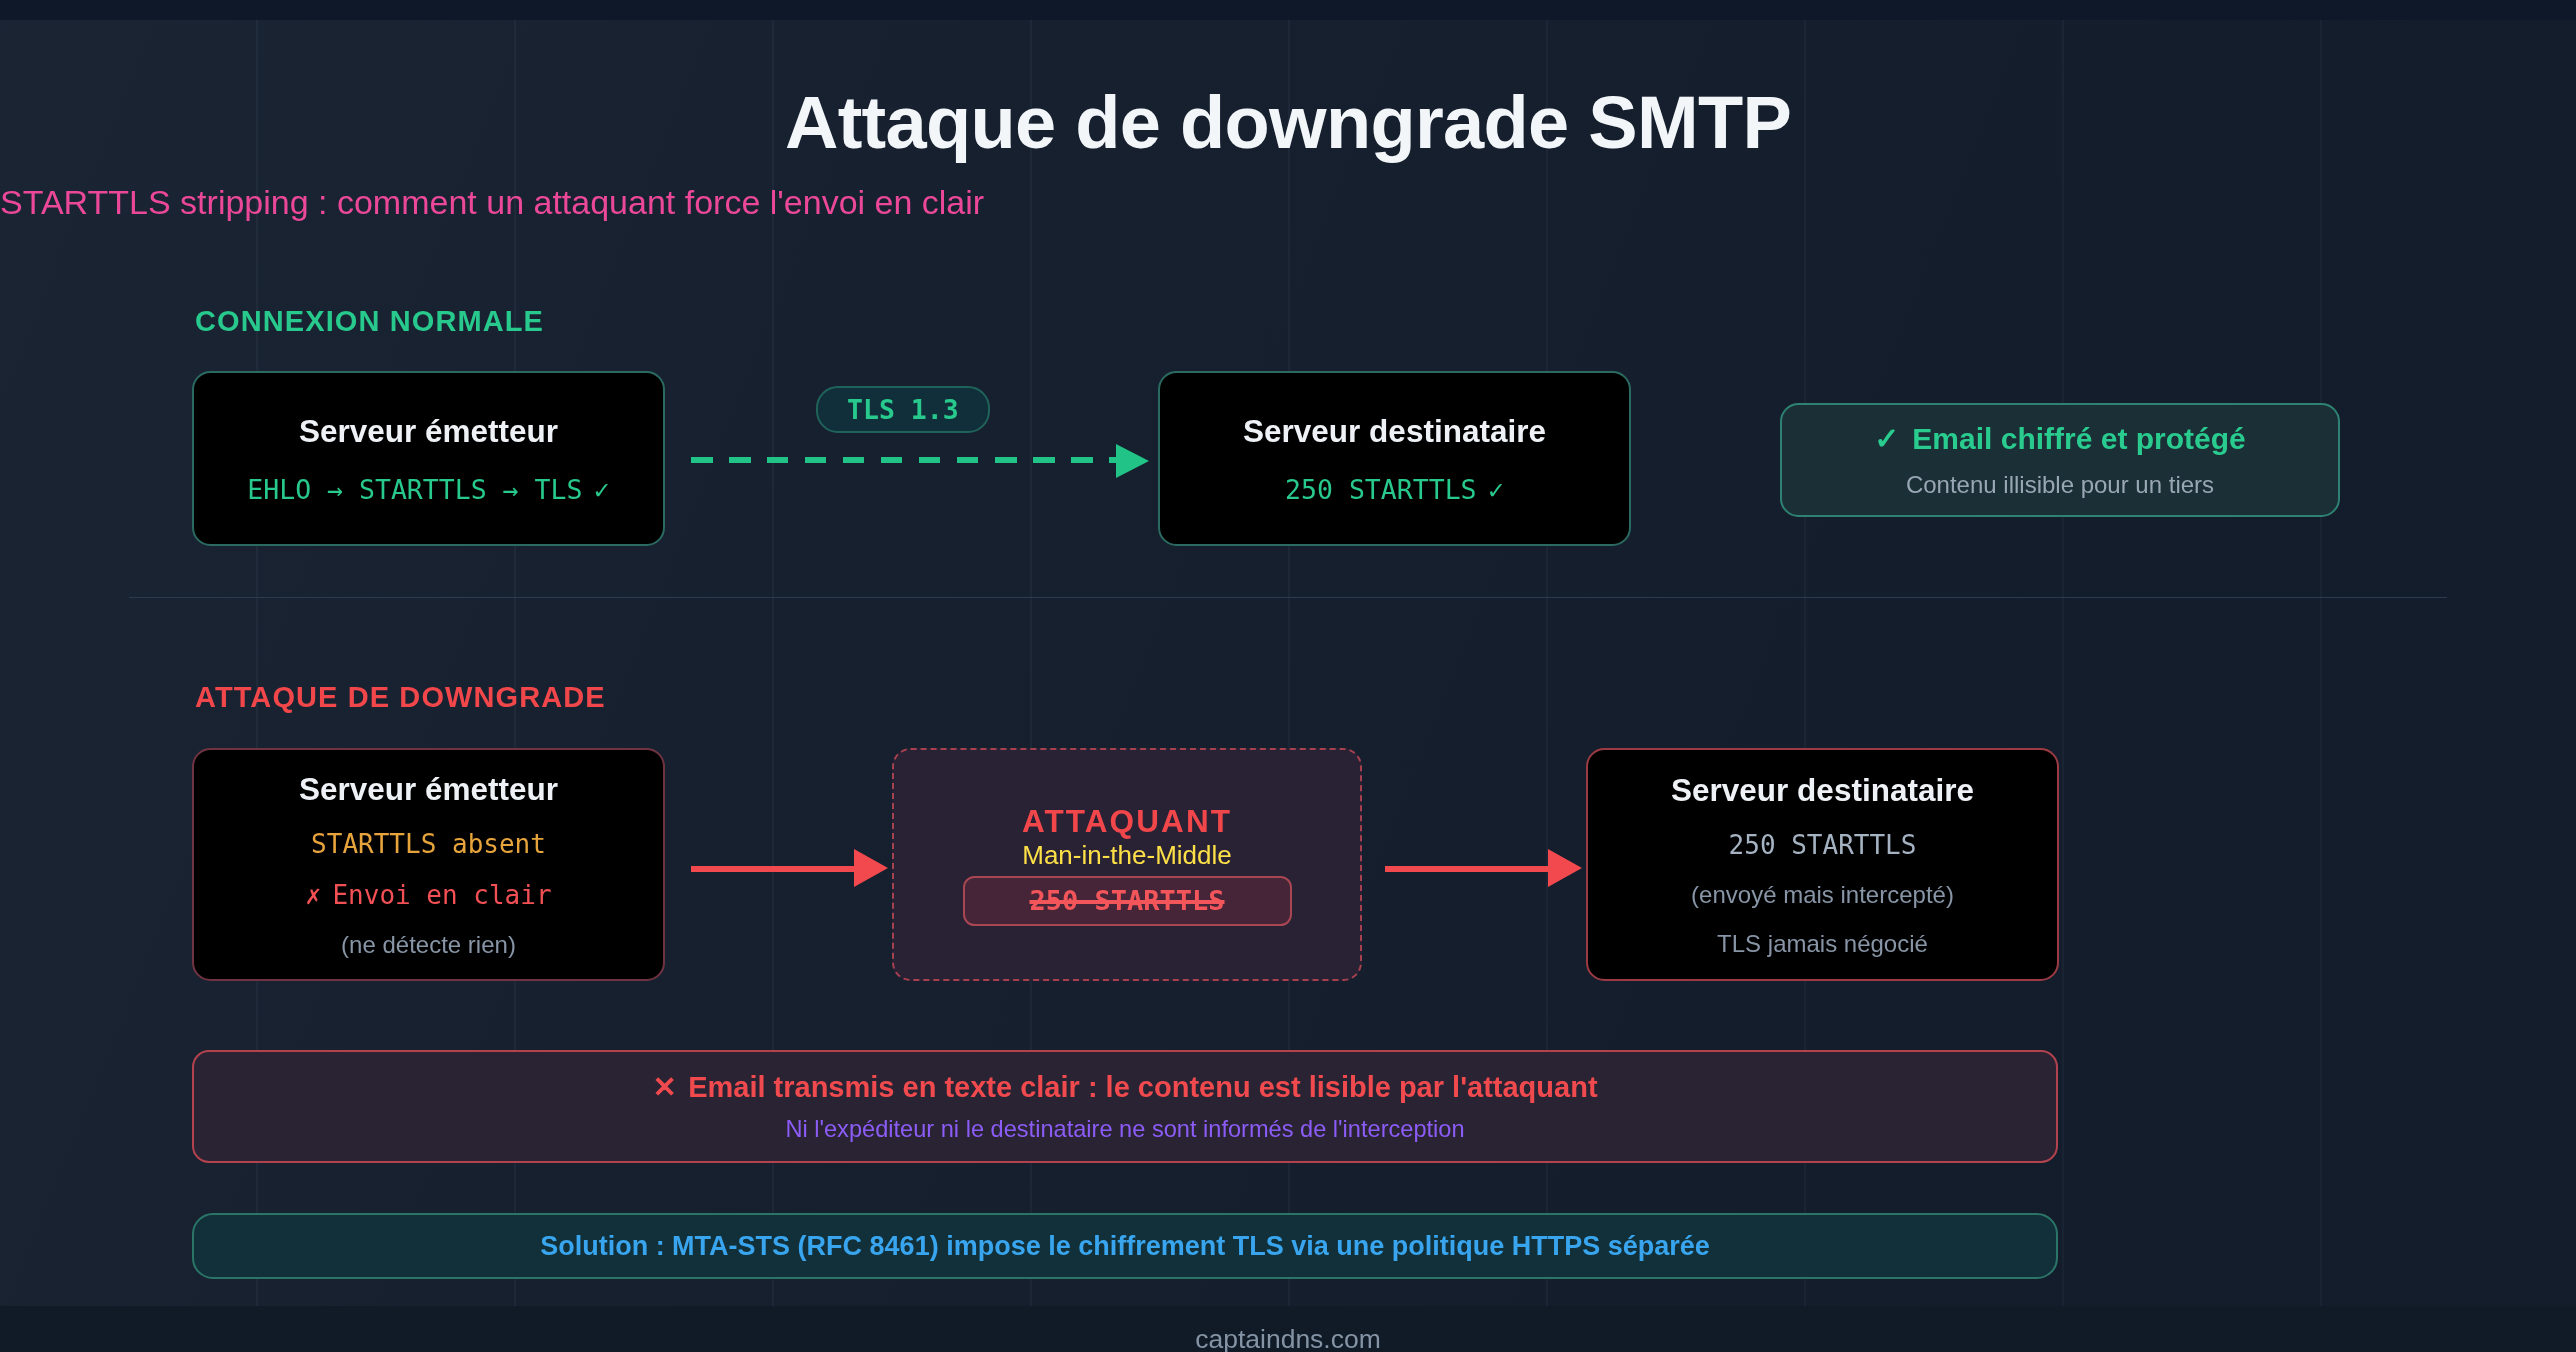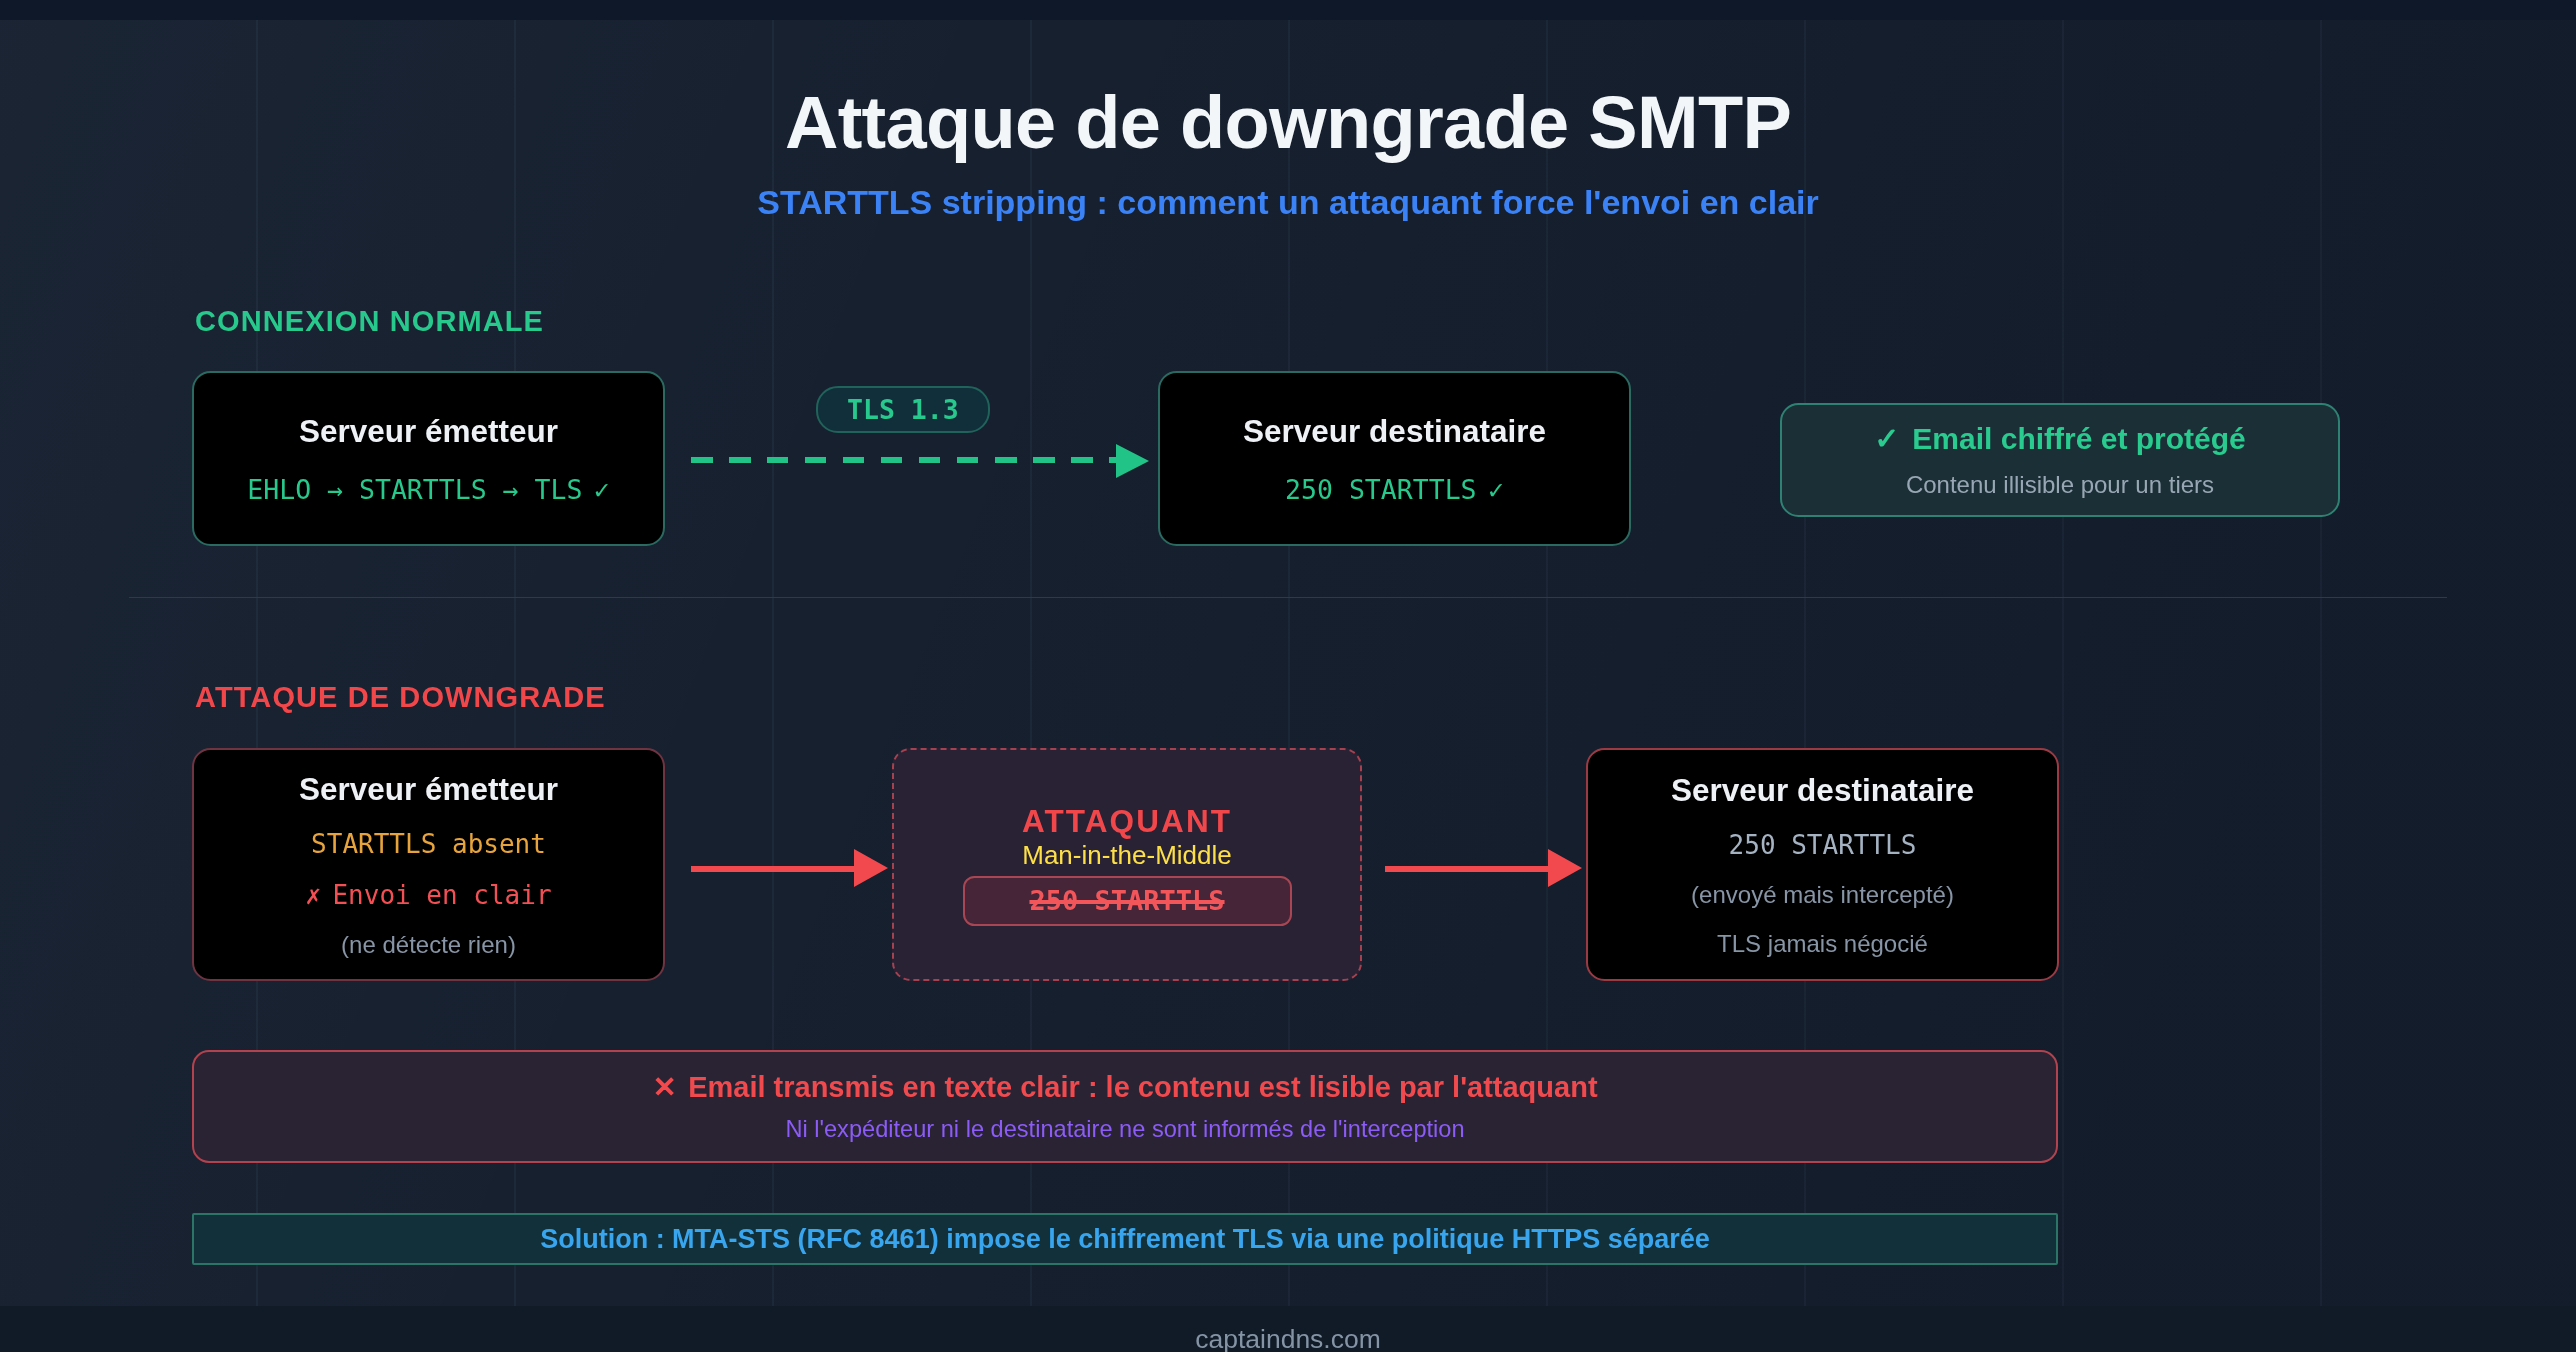--- a/index.html
+++ b/index.html
@@ -14,22 +14,22 @@
     background:repeating-linear-gradient(90deg,transparent 0 256px,rgba(150,180,220,0.055) 256px 258px);
   }
   .canvas::after{ 
     content:"";position:absolute;inset:0;z-index:0;pointer-events:none;
     background:linear-gradient(112deg,rgba(205,225,255,0.025) 0%,rgba(205,225,255,0) 34%,rgba(8,14,26,0.20) 82%);
   }
   .layer{position:absolute;inset:0;z-index:1;}
 
   .page-title{position:absolute;left:0;right:0;top:60px;text-align:center;
     font-size:74px;font-weight:700;color:#f3f6f9;letter-spacing:-0.7px;}
-  .page-subtitle{position:absolute;left:0;right:0;top:163px;text-align:center;
-    font-size:34px;font-weight:700;color:#3b82f6;}
+  .page-subtitle{position:absolute;left:0;right:0;top:163px;
+    font-size:34px;font-weight:400;color:#ec4899;}
 
   .section-label{position:absolute;font-size:29px;font-weight:700;letter-spacing:1.1px;}
   .label-normal{left:195px;top:285px;color:#28c98c;}
   .label-attack{left:195px;top:661px;color:#f1474b;}
 
   .mono{font-family:"DejaVu Sans Mono",monospace;}
 
   .node{position:absolute;box-sizing:border-box;border-radius:18.6px;
     display:flex;flex-direction:column;align-items:center;justify-content:center;
     background:#000000;}
@@ -80,22 +80,22 @@
     text-decoration:line-through;text-decoration-thickness:4.3px;}
 
   .box-receiver-attack{left:1586px;top:728px;width:473px;height:233px;border:2.1px solid #9c3a43;gap:21px;}
   .line-slate{font-size:26px;color:#a4b2c2;}
 
   .warning-banner{left:192px;top:1030px;width:1866px;height:113px;border:2.1px solid #b2424e;
     border-radius:17px;background:#2a2333;gap:12px;}
   .warning-title{font-size:29px;font-weight:700;color:#f14a4e;display:flex;align-items:center;gap:11.4px;}
   .warning-sub{font-size:23.6px;color:#8b5cf6;}
 
-  .solution-banner{left:192px;top:1193px;width:1866px;height:52px;border:2.1px solid #2b7568;
-    border-radius:2px;background:#12303a;}
+  .solution-banner{left:192px;top:1193px;width:1866px;height:66px;border:2.1px solid #2b7568;
+    border-radius:21px;background:#12303a;}
   .solution-text{font-size:27px;font-weight:600;color:#38a5ee;}
 
   .footer{position:absolute;left:0;bottom:0;width:2576px;height:66px;background:#111b28;
     display:flex;align-items:center;justify-content:center;z-index:2;
     font-size:26.5px;color:#8494a5;}
 </style>
 </head>
 <body>
 
 <div class="canvas">

